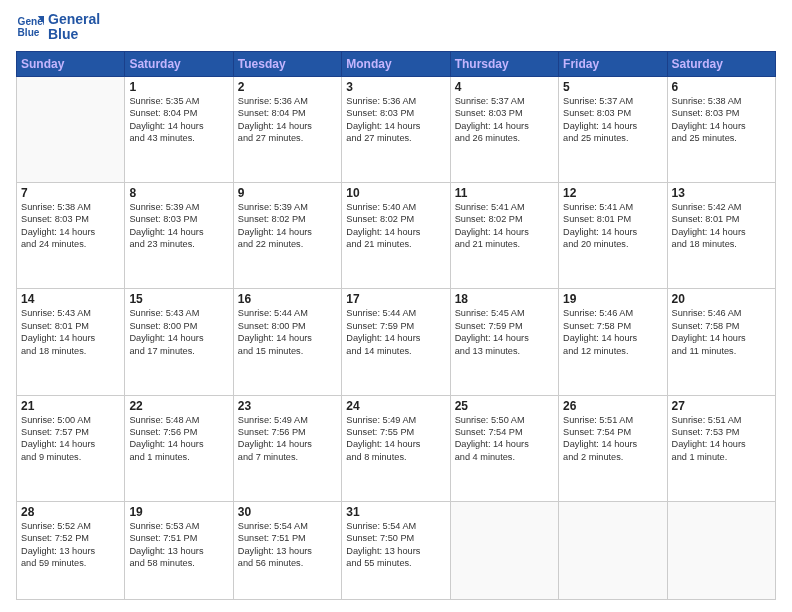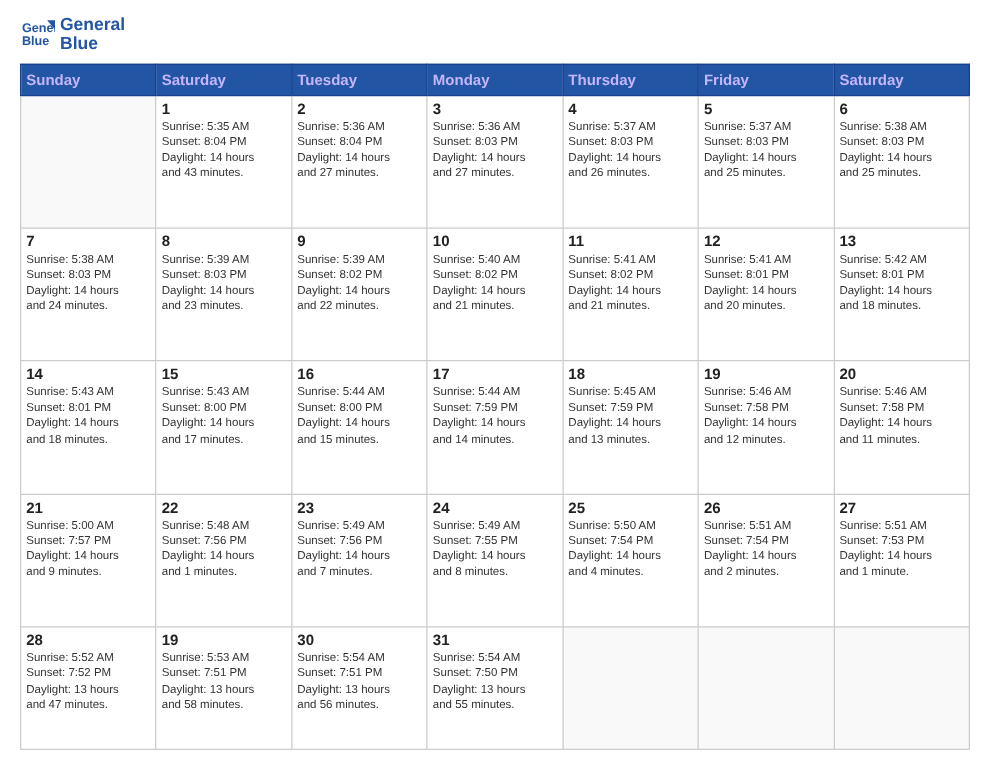--- a/index.html
+++ b/index.html
@@ -323,21 +323,21 @@
             <span class="cell-line">Daylight: 14 hours</span>
             <span class="cell-line">and 1 minute.</span>
           </td>
         </tr>
         <tr class="last-row">
           <td>
             <span class="day-num">28</span>
             <span class="cell-line">Sunrise: 5:52 AM</span>
             <span class="cell-line">Sunset: 7:52 PM</span>
             <span class="cell-line">Daylight: 13 hours</span>
-            <span class="cell-line">and 47 minutes.</span>
+            <span class="cell-line">and 59 minutes.</span>
           </td>
           <td>
             <span class="day-num">19</span>
             <span class="cell-line">Sunrise: 5:53 AM</span>
             <span class="cell-line">Sunset: 7:51 PM</span>
             <span class="cell-line">Daylight: 13 hours</span>
             <span class="cell-line">and 58 minutes.</span>
           </td>
           <td>
             <span class="day-num">30</span>

